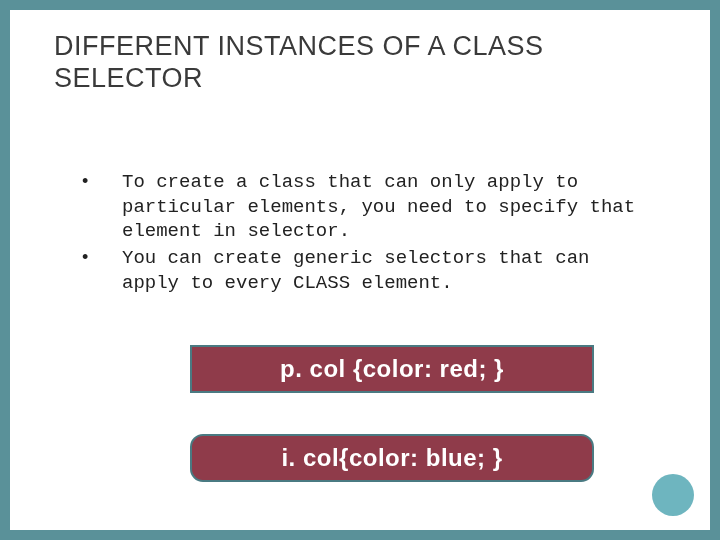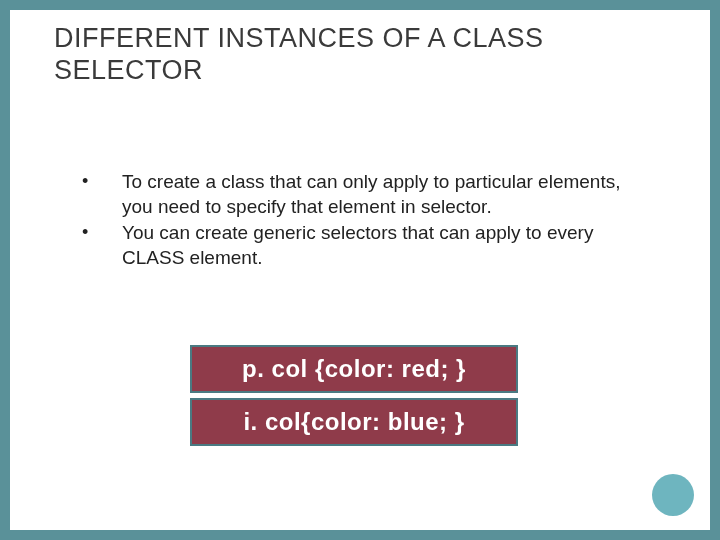--- a/index.html
+++ b/index.html
@@ -13,21 +13,21 @@
       font-family: Arial, Helvetica, sans-serif;
     }
     .slide {
       width: 700px;
       height: 520px;
       background: #ffffff;
       position: relative;
     }
     .title {
       position: absolute;
-      top: 12px;
+      top: 20px;
       left: 44px;
       right: 44px;
       font-size: 27px;
       font-weight: 400;
       color: #3a3a3a;
       letter-spacing: 0.5px;
       line-height: 1.2;
     }
     .bullets {
       position: absolute;
@@ -44,38 +44,39 @@
       margin-bottom: 2px;
     }
     .bullet-dot {
       width: 40px;
       flex-shrink: 0;
       font-size: 18px;
       line-height: 1.3;
     }
     .bullet-text {
       flex: 1;
+      font-family: Liberation Mono, monospace;
     }
     .code-box {
       position: absolute;
       left: 180px;
-      width: 328px;
+      width: 404px;
       height: 48px;
       background: #8f3b4a;
       border: 2px solid #4a7a82;
       color: #ffffff;
       font-size: 24px;
       font-weight: bold;
       display: flex;
       align-items: center;
       justify-content: center;
       letter-spacing: 0.5px;
     }
     .code-box.box1 { top: 335px; }
-    .code-box.box2 { top: 388px; }
+    .code-box.box2 { top: 424px; border-radius: 13px; }
     .circle {
       position: absolute;
       right: 16px;
       bottom: 14px;
       width: 42px;
       height: 42px;
       background: #6eb5bf;
       border-radius: 50%;
     }
   </style>

